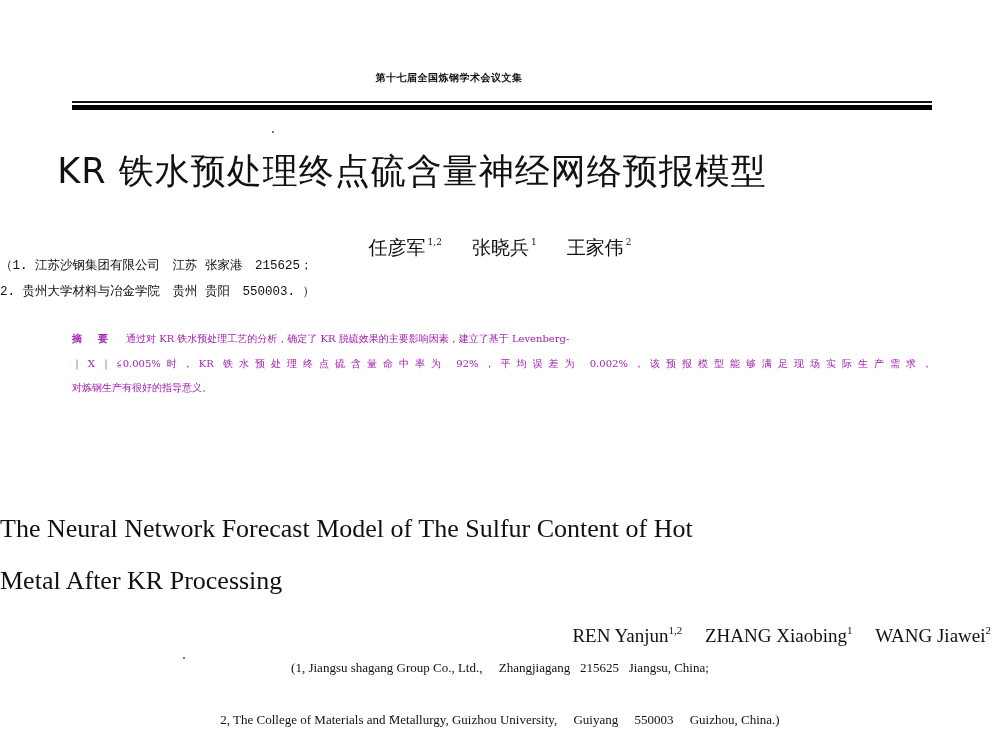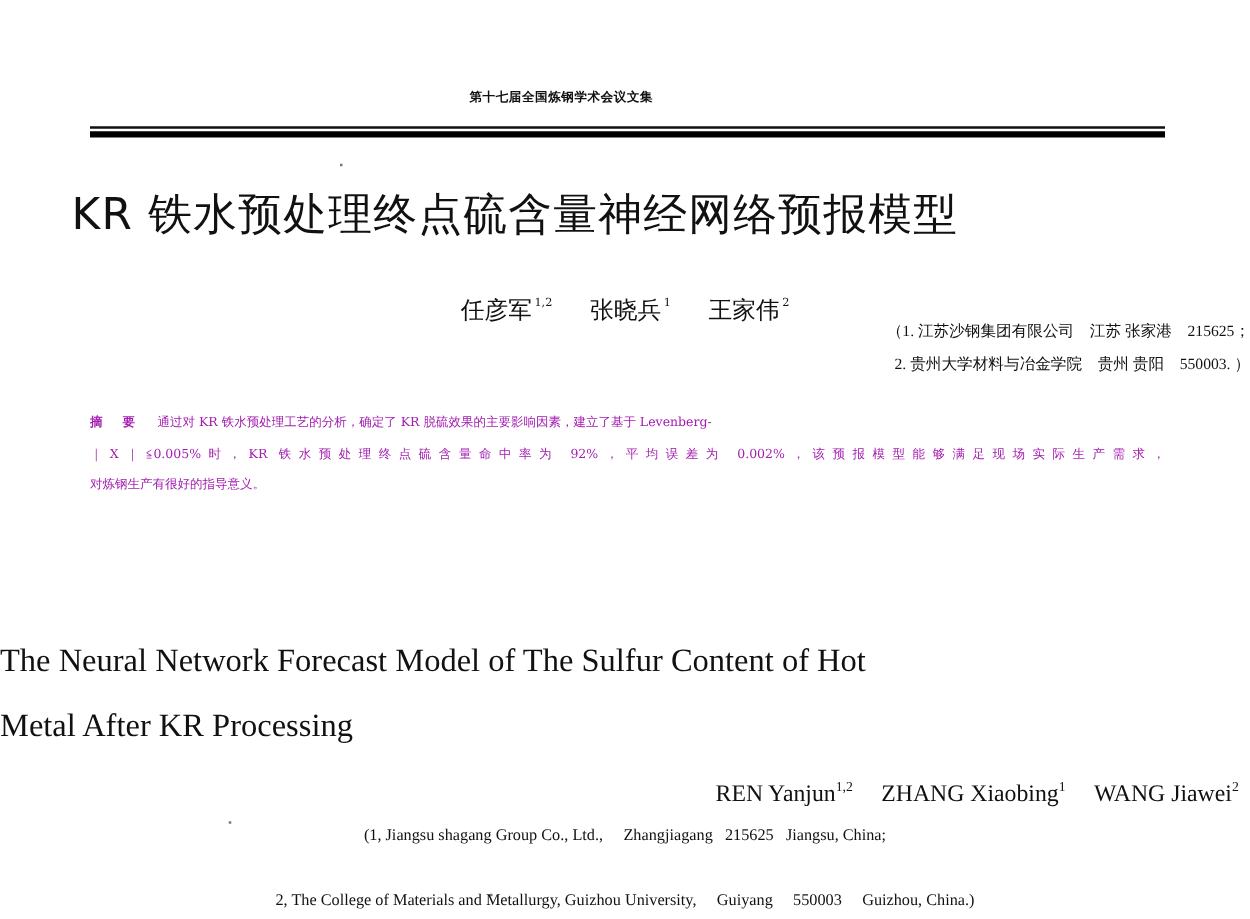--- a/index.html
+++ b/index.html
@@ -53,22 +53,22 @@
       font-family: "DejaVu Serif", serif;
       font-size: 19px;
       color: #111;
       margin-top: 12px;
     }
     .cn-authors .author { margin: 0 12px; }
     .cn-authors sup { font-size: 9px; vertical-align: 9px; margin-left: 2px; }
 
     .cn-affil {
       left: 0; width: 1000px;
-      text-align: right;
-      font-family: Liberation Serif, serif;
+      text-align: left;
+      font-family: Liberation Mono, monospace;
       font-size: 12.5px;
       color: #111;
     }
     .cn-affil-1 { top: 257px; }
     .cn-affil-2 { top: 283px; }
 
     
     .abstract {
       left: 72px; width: 860px; top: 327px;
       font-family: "DejaVu Serif", serif;

